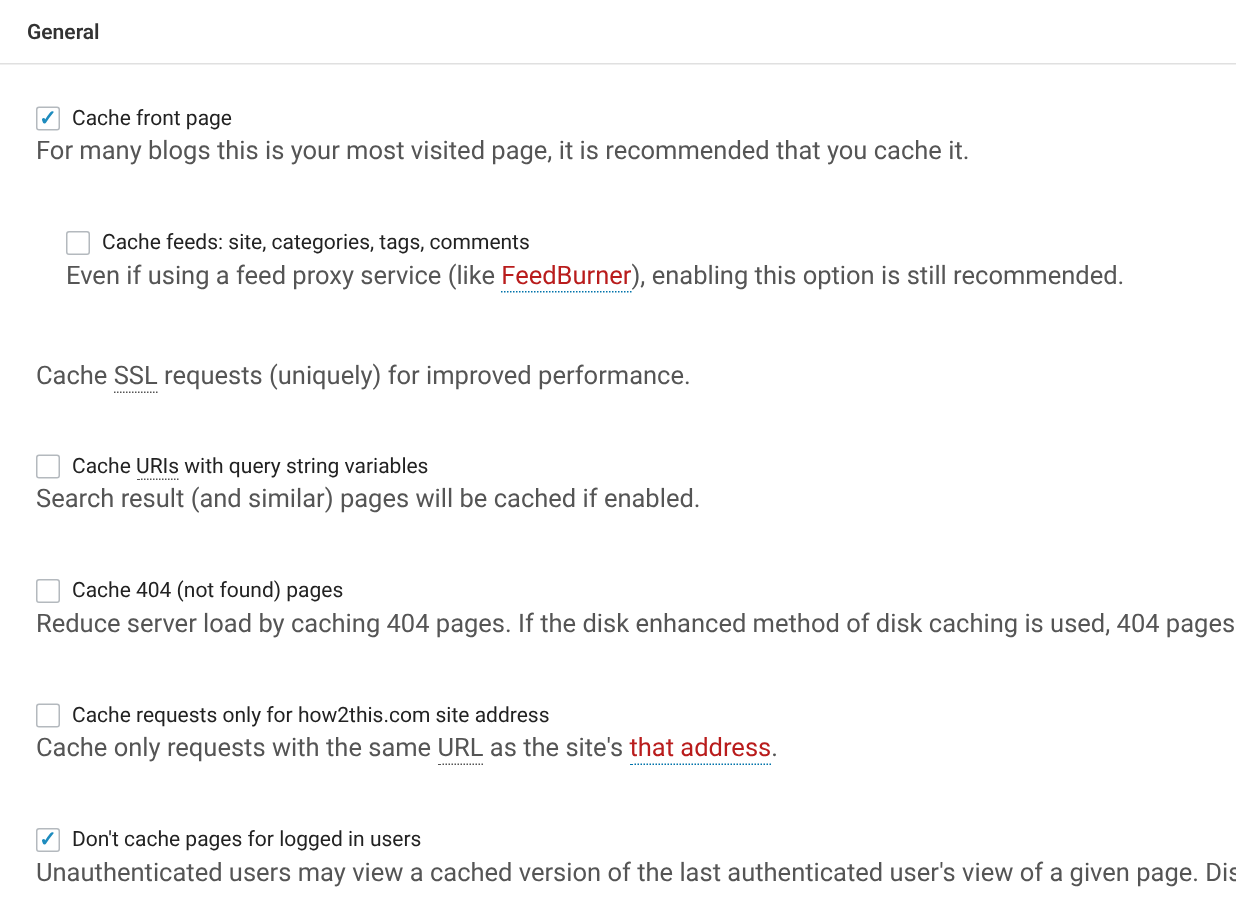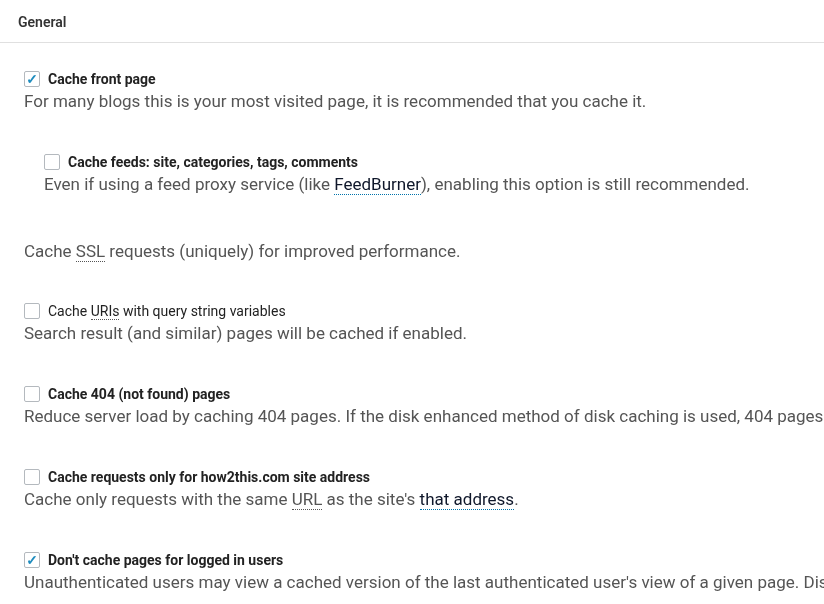--- a/index.html
+++ b/index.html
@@ -48,32 +48,32 @@
     .checkbox.checked::before {
       content: "✓";
       color: #1e8cbe;
       font-size: 14px;
       font-weight: bold;
       line-height: 1;
     }
     .checkbox-label {
       font-size: 14px;
       color: #222;
-      font-weight: 700;
+      font-weight: 400;
     }
     .setting-description {
       font-size: 17px;
       color: #555;
       padding-top: 3px;
       line-height: 1.4;
       white-space: nowrap;
       overflow: hidden;
     }
     .link {
-      color: #0f172a;
+      color: #b91c1c;
       text-decoration: none;
       border-bottom: 1px dotted #0073aa;
       cursor: pointer;
     }
     .dotted-underline {
       border-bottom: 1px dotted #555;
     }
     .within-label {
       font-weight: 400;
     }

